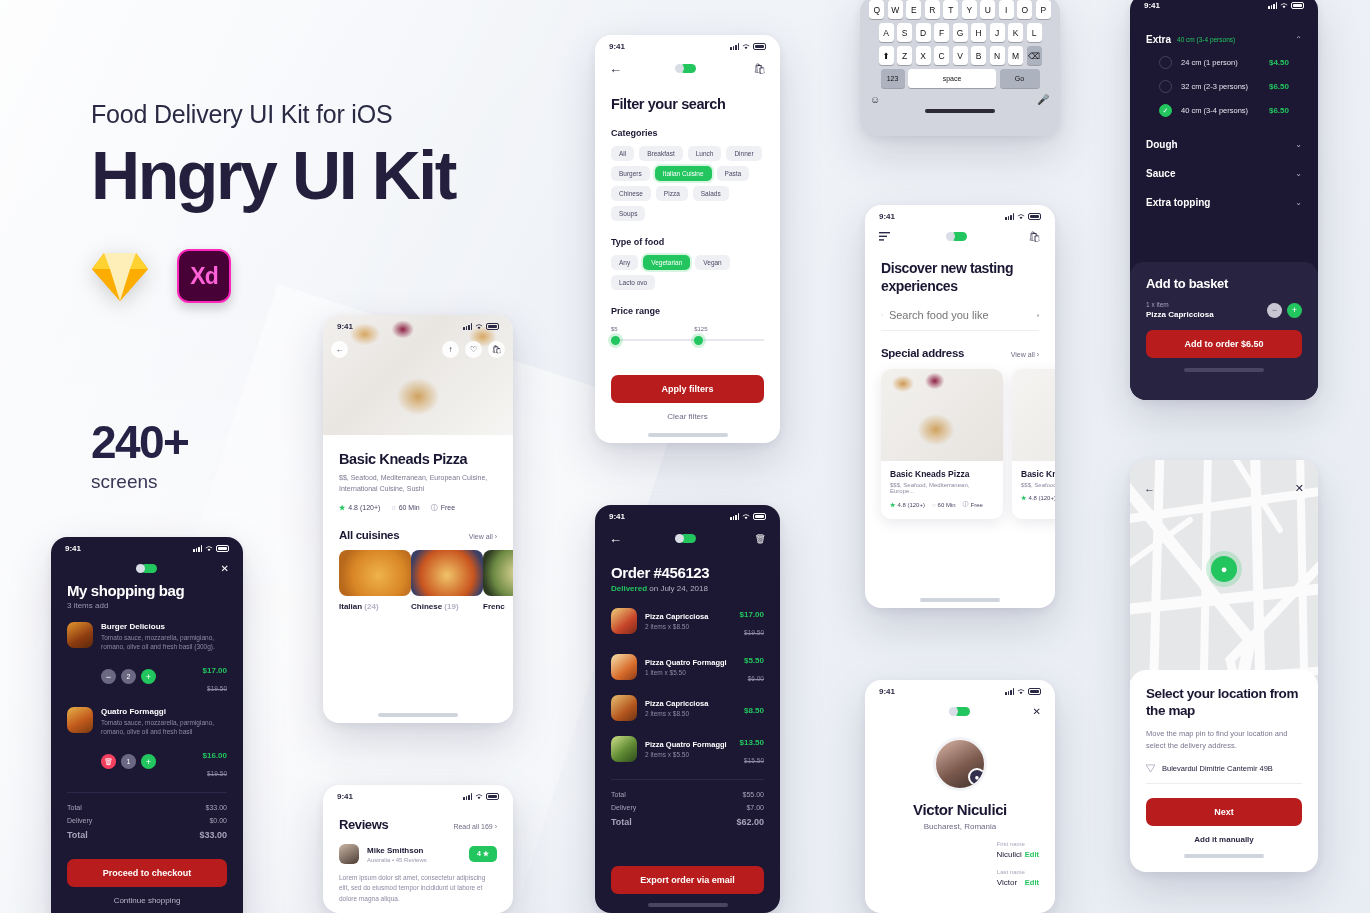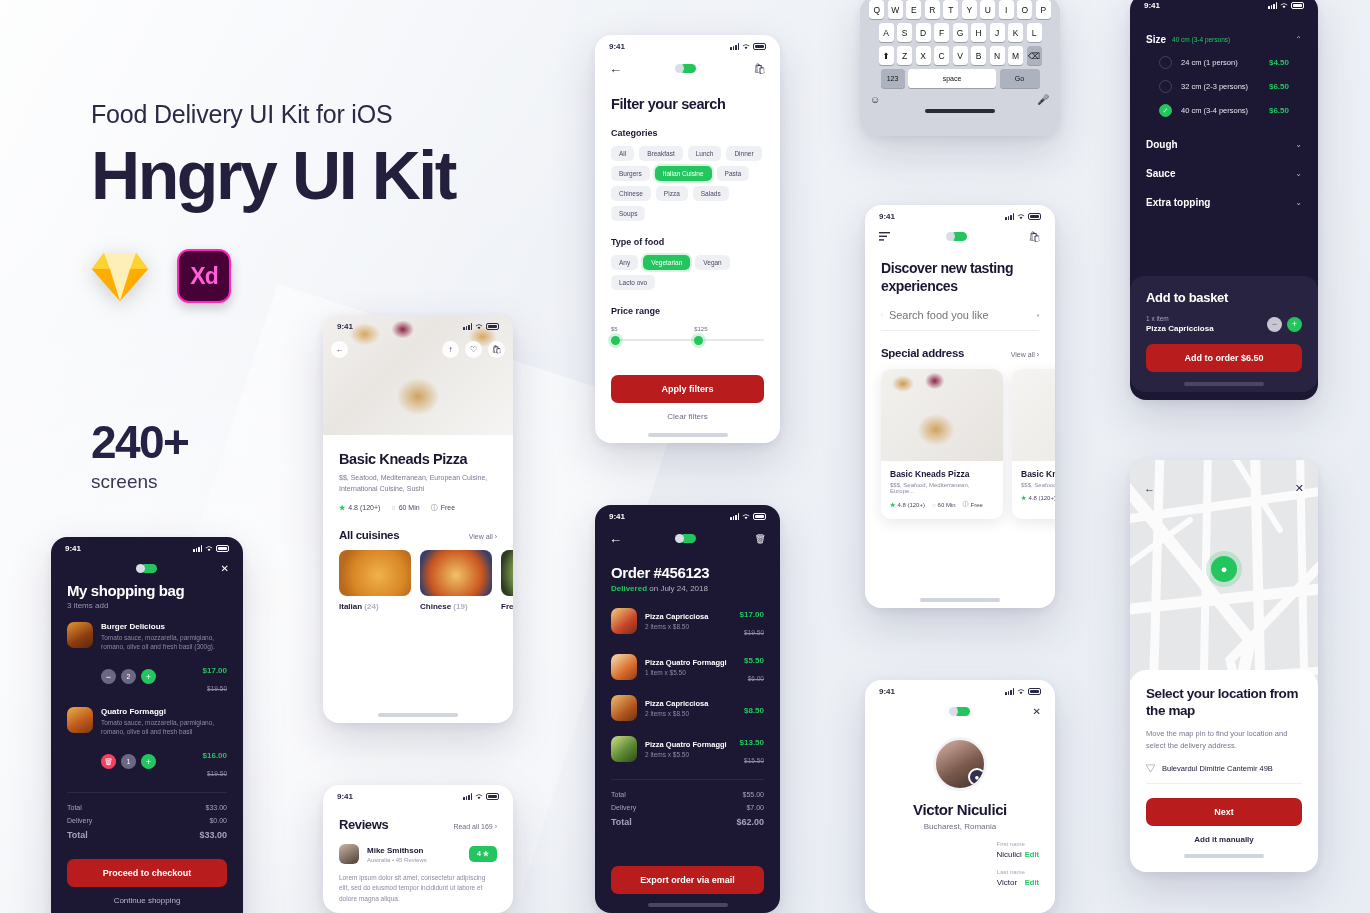--- a/index.html
+++ b/index.html
@@ -99,21 +99,21 @@
   .det-title { font-size:14.5px; font-weight:bold; letter-spacing:-.4px; color:#1a1733;
     padding:16px 16px 0; }
   .det-desc { font-size:7px; color:#7b7792; line-height:1.55; padding:6px 16px 0; }
   .meta { display:flex; gap:11px; padding:8px 16px 0; font-size:7px; color:#4b4765;
     align-items:center; }
   .meta span { display:flex; gap:3px; align-items:center; }
   .sect-head { display:flex; justify-content:space-between; align-items:baseline;
     padding:16px 16px 0; }
   .sect-t { font-size:11.5px; font-weight:bold; color:#1a1733; letter-spacing:-.3px; }
   .viewall { font-size:7px; color:#6f6b85; cursor:pointer; }
-  .cuis-row { display:flex; gap:9px; padding:9px 0 0 16px; }
+  .cuis-row { display:flex; padding:9px 0 0 16px; }
   .cuis { flex:none; width:72px; }
   .cuis-img { width:72px; height:46px; border-radius:8px; }
   .cuis-lbl { font-size:8px; font-weight:bold; color:#1a1733; margin-top:6px; }
   .cuis-lbl b { color:#b4b0c4; font-weight:bold; }
 
   
   #p3 { left:595px; top:35px; width:185px; height:408px; }
   .f-title { font-size:14.5px; font-weight:bold; color:#1a1733; letter-spacing:-.4px;
     padding:12px 16px 0; }
   .f-sub { font-size:9px; font-weight:bold; color:#1a1733; padding:16px 16px 0; }
@@ -201,22 +201,22 @@
   .acc { display:flex; align-items:center; padding:12px 16px 0; }
   .acc-t { font-size:10px; font-weight:bold; }
   .acc-v { font-size:6.5px; color:#22c55e; margin-left:6px; }
   .chev { margin-left:auto; font-size:8px; color:#b4b0c4; }
   .opt { display:flex; align-items:center; gap:9px; padding:11px 29px 0; }
   .radio { width:13px; height:13px; border-radius:50%; border:1.5px solid #45405f; flex:none; }
   .radio.sel { background:#22c55e; border-color:#22c55e; color:#fff; font-size:7px;
     display:flex; align-items:center; justify-content:center; }
   .opt-l { font-size:7.5px; color:#e6e4ee; }
   .opt-p { margin-left:auto; font-size:8px; font-weight:bold; color:#22c55e; }
-  .sheet { position:absolute; left:0; right:0; bottom:8px; background:#282341;
-    border-radius:14px 14px 16px 16px; padding:14px 16px 0; }
+  .sheet { position:absolute; left:0; right:0; bottom:0; background:#282341;
+    border-radius:14px 14px 16px 16px; padding:14px 16px 22px; }
   .sheet-t { font-size:13px; font-weight:bold; letter-spacing:-.3px; }
   .sheet-row { display:flex; align-items:center; margin-top:10px; }
   .sheet-q { font-size:6.5px; color:#a6a2ba; }
   .sheet-n { font-size:8px; font-weight:bold; margin-top:2px; }
 
   
   #p10 { left:1130px; top:460px; width:188px; height:412px; background:#e9eaec; }
   .map { position:absolute; inset:0; }
   .map-top { position:absolute; left:0; right:0; top:22px; display:flex;
     justify-content:space-between; padding:0 14px; font-size:11px; color:#2b2a45; }
@@ -790,21 +790,21 @@
           <i></i>
         </span>
       <svg class="wifi" viewBox="0 0 12 10">
           <path d="M6 9l2.2-2.6a3.3 3.3 0 0 0-4.4 0L6 9z" fill="currentColor"></path>
           <path d="M1.2 4.2a7.2 7.2 0 0 1 9.6 0" stroke="currentColor" stroke-width="1.2" fill="none"></path>
         </svg>
       <span class="batt"></span>
     </span>
   </div>
   <div class="acc" style="padding-top:22px">
-    <span class="acc-t">Size</span>
+    <span class="acc-t">Extra</span>
     <span class="acc-v">40 cm (3-4 persons)</span>
     <span class="chev">⌃</span>
   </div>
   <div class="opt">
     <span class="radio"></span>
     <span class="opt-l">24 cm (1 person)</span>
     <span class="opt-p">$4.50</span>
   </div>
   <div class="opt">
     <span class="radio"></span>

